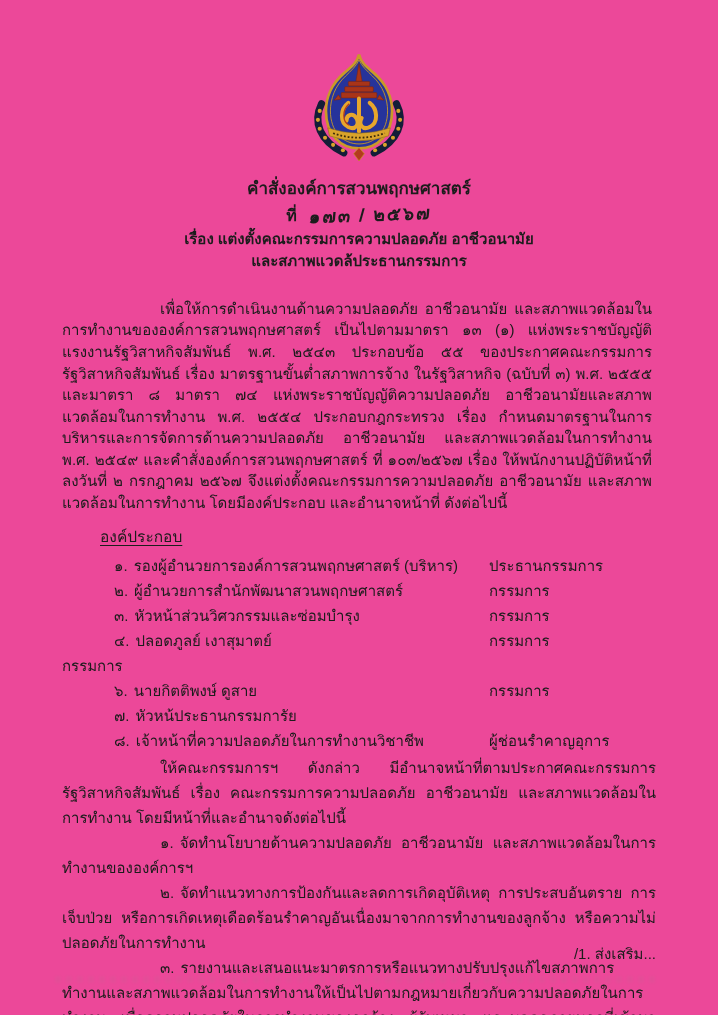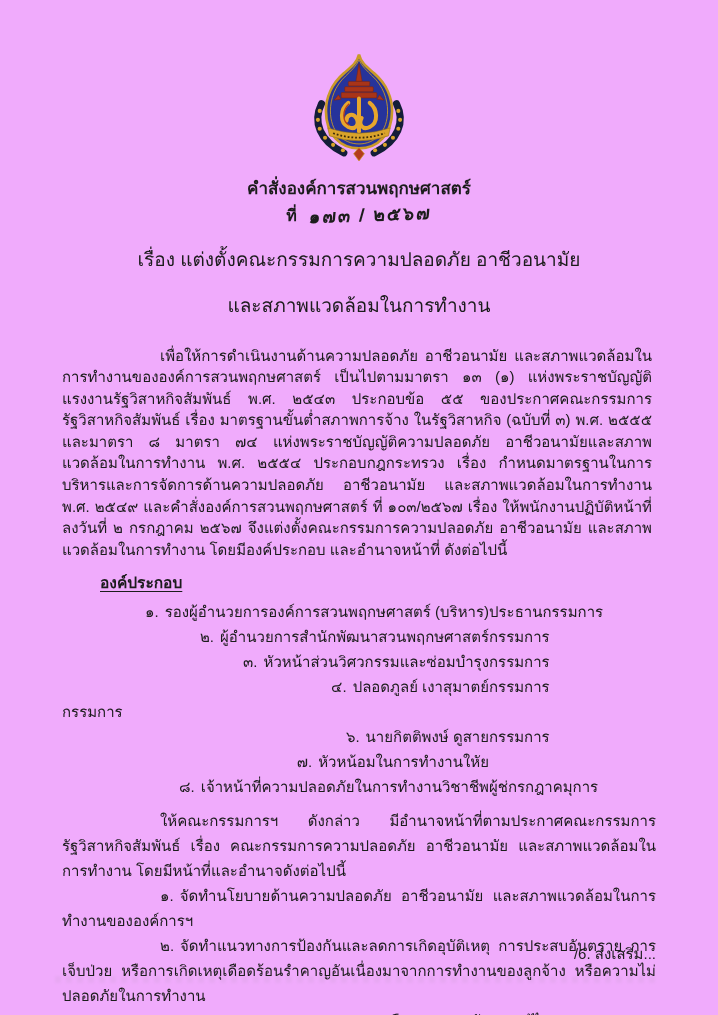--- a/index.html
+++ b/index.html
@@ -1,21 +1,21 @@
 <!DOCTYPE html>
 <html lang="th"><head>
 <meta charset="utf-8">
 <style>
   html, body { margin: 0; padding: 0; background: #e8e8e8; }
   .page {
     position: relative;
     width: 718px;
     height: 1015px;
     margin: 0 auto;
-    background: #f0abfc;
+    background: #ec4899;
     color: #1c1c1c;
     font-family: "Liberation Sans", "DejaVu Sans", sans-serif;
     overflow: hidden;
     box-shadow: 0 0 4px rgba(0,0,0,.2);
   }
   .content { padding: 0 62px; }
 
   
   .emblem-wrap { text-align: center; padding-top: 50px; }
   .emblem-wrap svg { width: 134px; height: 120px; }
@@ -25,50 +25,50 @@
   .org-title   { font-size: 17px; font-weight: bold; }
   .doc-no-line { font-size: 16px; font-weight: bold; margin-top: 2px; }
   .handwritten {
     display: inline-block;
     font-size: 18px;
     font-weight: 600;
     letter-spacing: 2px;
     transform: rotate(-2deg) skewX(-7deg);
     margin-left: 8px;
   }
-  .subject-line { font-size: 19px; font-weight: normal; margin-top: 20px; }
+  .subject-line { font-size: 15px; font-weight: bold; margin-top: 2px; }
 
   
   .intro-par {
     margin: 26px 4px 0 0;
     font-size: 15px;
     line-height: 21.6px;
     text-align: justify;
     text-indent: 98px;
   }
   .section-heading {
     margin: 10px 0 4px 38px;
     font-size: 15.5px;
-    font-weight: bold;
+    font-weight: normal;
     text-decoration: underline;
     text-underline-offset: 3px;
   }
   .member-row { display: flex; font-size: 15px; line-height: 25px; }
-  .member-name { width: 427px; padding-left: 52px; box-sizing: border-box; text-align: right; }
+  .member-name { width: 427px; padding-left: 52px; box-sizing: border-box; }
   .member-no { display: inline-block; margin-right: 6px; }
   .member-role { flex: 1; }
 
   .duty-par {
     margin: 0;
     font-size: 15px;
     line-height: 25px;
     text-align: justify;
     text-indent: 98px;
   }
-  .duty-intro { margin-top: 9px; }
+  .duty-intro { margin-top: 2px; }
   .duty-no { margin-right: 6px; }
 
   
   .footer-note {
     position: absolute;
     right: 62px;
     top: 942px;
     font-size: 15px;
   }
   .bleed-artifact {
@@ -144,21 +144,21 @@
     </svg>
   </div>
 
   <div class="title-block">
     <div class="org-title">คำสั่งองค์การสวนพฤกษศาสตร์</div>
     <div class="doc-no-line">
       <span>ที่</span>
       <span class="handwritten">๑๗๓ / ๒๕๖๗</span>
     </div>
     <div class="subject-line">เรื่อง  แต่งตั้งคณะกรรมการความปลอดภัย อาชีวอนามัย</div>
-    <div class="subject-line">และสภาพแวดล้อมในการทำงาน</div>
+    <div class="subject-line">และสภาพแวดล้ประธานกรรมการ</div>
   </div>
 
   <div class="content">
 
     <p class="intro-par">เพื่อให้การดำเนินงานด้านความปลอดภัย อาชีวอนามัย และสภาพแวดล้อมในการทำงานขององค์การสวนพฤกษศาสตร์ เป็นไปตามมาตรา ๑๓ (๑) แห่งพระราชบัญญัติแรงงานรัฐวิสาหกิจสัมพันธ์ พ.ศ. ๒๕๔๓ ประกอบข้อ ๕๕ ของประกาศคณะกรรมการรัฐวิสาหกิจสัมพันธ์ เรื่อง มาตรฐานขั้นต่ำสภาพการจ้าง ในรัฐวิสาหกิจ (ฉบับที่ ๓) พ.ศ. ๒๕๕๕ และมาตรา ๘ มาตรา ๗๔ แห่งพระราชบัญญัติความปลอดภัย อาชีวอนามัยและสภาพแวดล้อมในการทำงาน พ.ศ. ๒๕๕๔ ประกอบกฎกระทรวง เรื่อง กำหนดมาตรฐานในการบริหารและการจัดการด้านความปลอดภัย อาชีวอนามัย และสภาพแวดล้อมในการทำงาน พ.ศ. ๒๕๔๙ และคำสั่งองค์การสวนพฤกษศาสตร์ ที่ ๑๐๓/๒๕๖๗ เรื่อง ให้พนักงานปฏิบัติหน้าที่ ลงวันที่ ๒ กรกฎาคม ๒๕๖๗ จึงแต่งตั้งคณะกรรมการความปลอดภัย อาชีวอนามัย และสภาพแวดล้อมในการทำงาน โดยมีองค์ประกอบ และอำนาจหน้าที่ ดังต่อไปนี้</p>
 
     <div class="section-heading">องค์ประกอบ</div>
 
     <div>
       <div class="member-row">
@@ -178,31 +178,31 @@
         <span class="member-role">กรรมการ</span>
       </div>
       <div class="member-row">
         <span class="member-role">กรรมการ</span>
       </div>
       <div class="member-row">
         <span class="member-name"><span class="member-no">๖.</span><span>นายกิตติพงษ์  ดูสาย</span></span>
         <span class="member-role">กรรมการ</span>
       </div>
       <div class="member-row">
-        <span class="member-name"><span class="member-no">๗.</span><span>หัวหน้อมในการทำงานใหัย</span></span>
+        <span class="member-name"><span class="member-no">๗.</span><span>หัวหน้ประธานกรรมการัย</span></span>
       </div>
       <div class="member-row">
         <span class="member-name"><span class="member-no">๘.</span><span>เจ้าหน้าที่ความปลอดภัยในการทำงานวิชาชีพ</span></span>
-        <span class="member-role">ผู้ช่กรกฎาคมุการ</span>
+        <span class="member-role">ผู้ช่อนรำคาญอุการ</span>
       </div>
     </div>
 
     <p class="duty-par duty-intro">ให้คณะกรรมการฯ ดังกล่าว มีอำนาจหน้าที่ตามประกาศคณะกรรมการรัฐวิสาหกิจสัมพันธ์ เรื่อง คณะกรรมการความปลอดภัย อาชีวอนามัย และสภาพแวดล้อมในการทำงาน โดยมีหน้าที่และอำนาจดังต่อไปนี้</p>
     <p class="duty-par"><span class="duty-no">๑.</span><span>จัดทำนโยบายด้านความปลอดภัย อาชีวอนามัย และสภาพแวดล้อมในการทำงานขององค์การฯ</span></p>
     <p class="duty-par"><span class="duty-no">๒.</span><span>จัดทำแนวทางการป้องกันและลดการเกิดอุบัติเหตุ การประสบอันตราย การเจ็บป่วย หรือการเกิดเหตุเดือดร้อนรำคาญอันเนื่องมาจากการทำงานของลูกจ้าง หรือความไม่ปลอดภัยในการทำงาน</span></p>
     <p class="duty-par"><span class="duty-no">๓.</span><span>รายงานและเสนอแนะมาตรการหรือแนวทางปรับปรุงแก้ไขสภาพการทำงานและสภาพแวดล้อมในการทำงานให้เป็นไปตามกฎหมายเกี่ยวกับความปลอดภัยในการทำงาน เพื่อความปลอดภัยในการทำงานของลูกจ้าง ผู้รับเหมา และบุคคลภายนอกที่เข้ามาปฏิบัติงานหรือเข้ามาใช้บริการในองค์การฯ</span></p>
   </div>
 
-  <div class="footer-note">/6. ส่งเสริม...</div>
+  <div class="footer-note">/1. ส่งเสริม...</div>
 
   <div class="bleed-artifact"></div>
 
 </div>
 
 </body></html>

